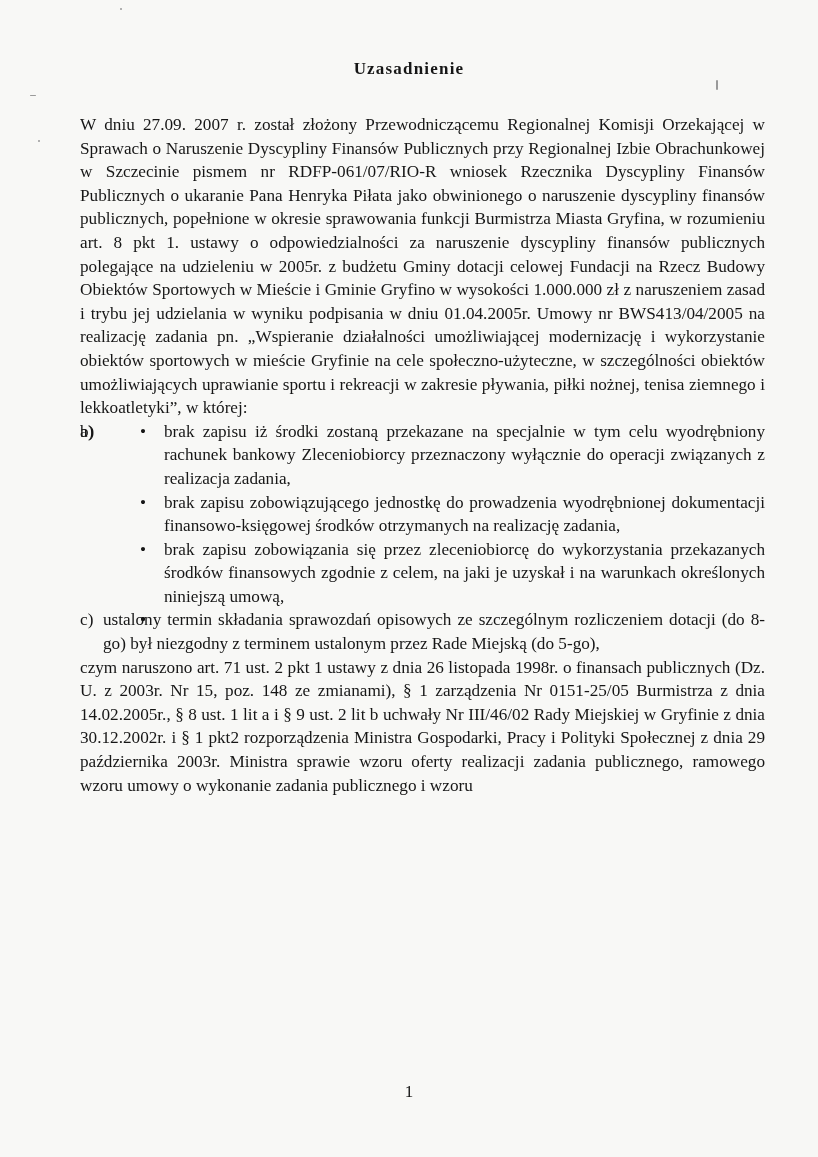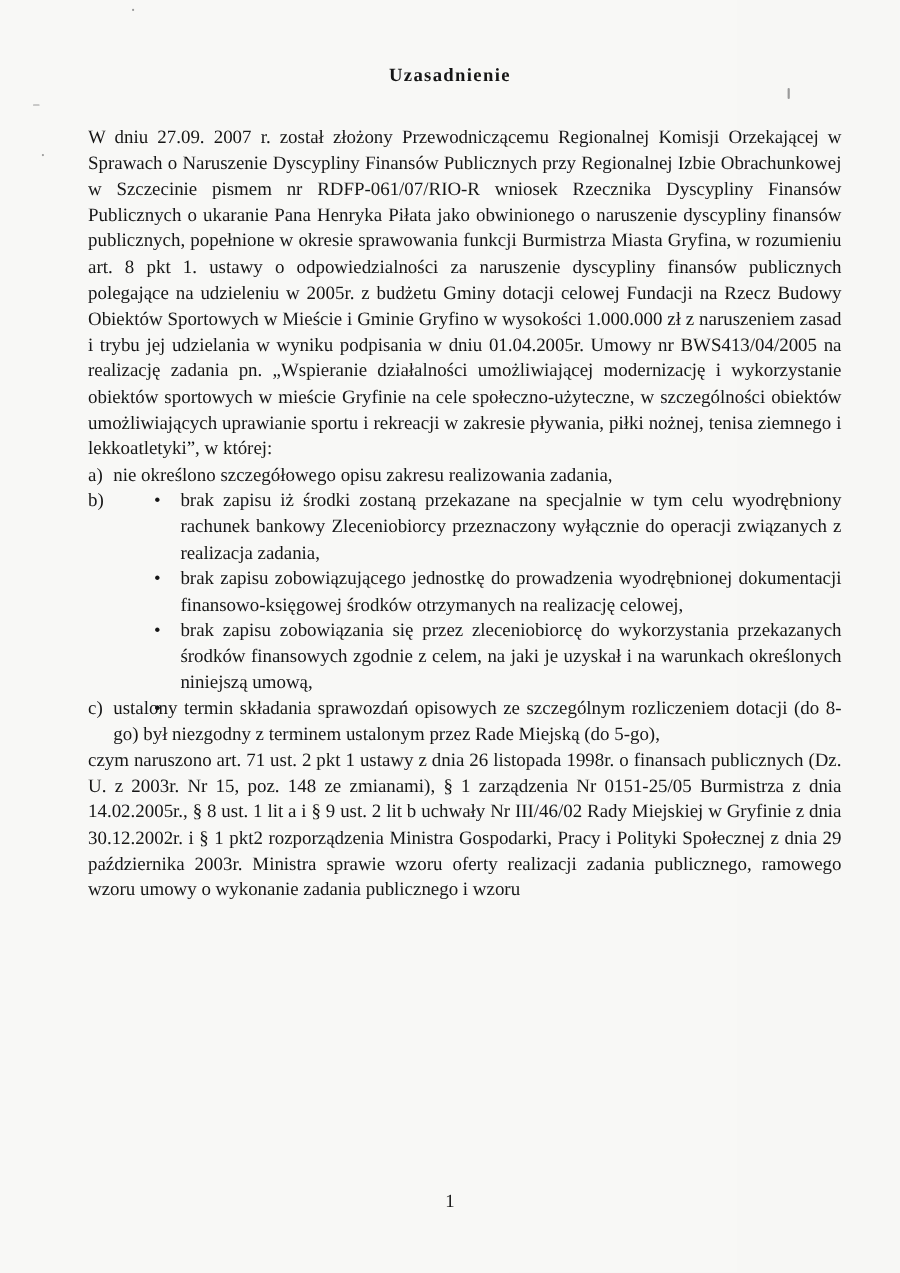--- a/index.html
+++ b/index.html
@@ -32,29 +32,28 @@
   <span class="speck" style="left:38px;top:140px;width:2px;height:2px;"></span>
   <span class="speck" style="left:716px;top:80px;width:2px;height:10px;"></span>
 
   <div class="title">Uzasadnienie</div>
 
   <div class="body">
     <p class="para"><span>W dniu 27.09. 2007 r. został złożony Przewodniczącemu Regionalnej Komisji Orzekającej w Sprawach o Naruszenie Dyscypliny Finansów Publicznych przy Regionalnej Izbie Obrachunkowej w Szczecinie pismem nr RDFP-061/07/RIO-R  wniosek Rzecznika Dyscypliny Finansów Publicznych o ukaranie </span><b>Pana Henryka Piłata jako</b><span> obwinionego o naruszenie dyscypliny finansów publicznych, popełnione w okresie sprawowania funkcji Burmistrza Miasta Gryfina, w rozumieniu art. 8 pkt 1. ustawy o odpowiedzialności za naruszenie dyscypliny finansów publicznych polegające na udzieleniu w 2005r. z budżetu Gminy dotacji celowej Fundacji na Rzecz Budowy Obiektów Sportowych w Mieście i Gminie Gryfino w wysokości 1.000.000 zł z naruszeniem zasad i trybu jej udzielania w wyniku podpisania w dniu 01.04.2005r. Umowy nr BWS413/04/2005 na realizację zadania pn. „Wspieranie działalności umożliwiającej modernizację i wykorzystanie obiektów sportowych w mieście Gryfinie na cele społeczno-użyteczne, w szczególności obiektów umożliwiających uprawianie sportu i rekreacji w zakresie pływania, piłki nożnej, tenisa ziemnego i lekkoatletyki”, w której:</span></p>
 
     <div class="list-item">
       <span class="marker">a)</span>
-      <span>nie określono szczegółowego opisu zakresu realizowania zadania,</span>
     </div>
     <div class="list-item">
       <span class="marker">b)</span>
     </div>
 
     <ul class="bullets">
       <li class="bullet-item"><span class="dot">•</span><span>brak zapisu iż środki zostaną przekazane na specjalnie w tym celu wyodrębniony rachunek bankowy Zleceniobiorcy przeznaczony wyłącznie do operacji związanych z realizacja zadania,</span></li>
-      <li class="bullet-item"><span class="dot">•</span><span>brak zapisu zobowiązującego jednostkę do prowadzenia wyodrębnionej dokumentacji finansowo-księgowej środków otrzymanych na realizację celowej,</span></li>
+      <li class="bullet-item"><span class="dot">•</span><span>brak zapisu zobowiązującego jednostkę do prowadzenia wyodrębnionej dokumentacji finansowo-księgowej środków otrzymanych na realizację zadania,</span></li>
       <li class="bullet-item"><span class="dot">•</span><span>brak zapisu zobowiązania się przez zleceniobiorcę do wykorzystania przekazanych środków finansowych zgodnie z celem, na jaki je uzyskał i na warunkach określonych niniejszą umową,</span></li>
       <li class="bullet-item"><span class="dot">•</span></li>
       <li class="bullet-item"><span class="dot">•</span></li>
     </ul>
 
     <div class="list-item">
       <span class="marker">c)</span>
       <span>ustalony termin składania sprawozdań opisowych ze szczególnym rozliczeniem dotacji (do 8-go) był niezgodny z terminem ustalonym przez Rade Miejską (do 5-go),</span>
     </div>
 

